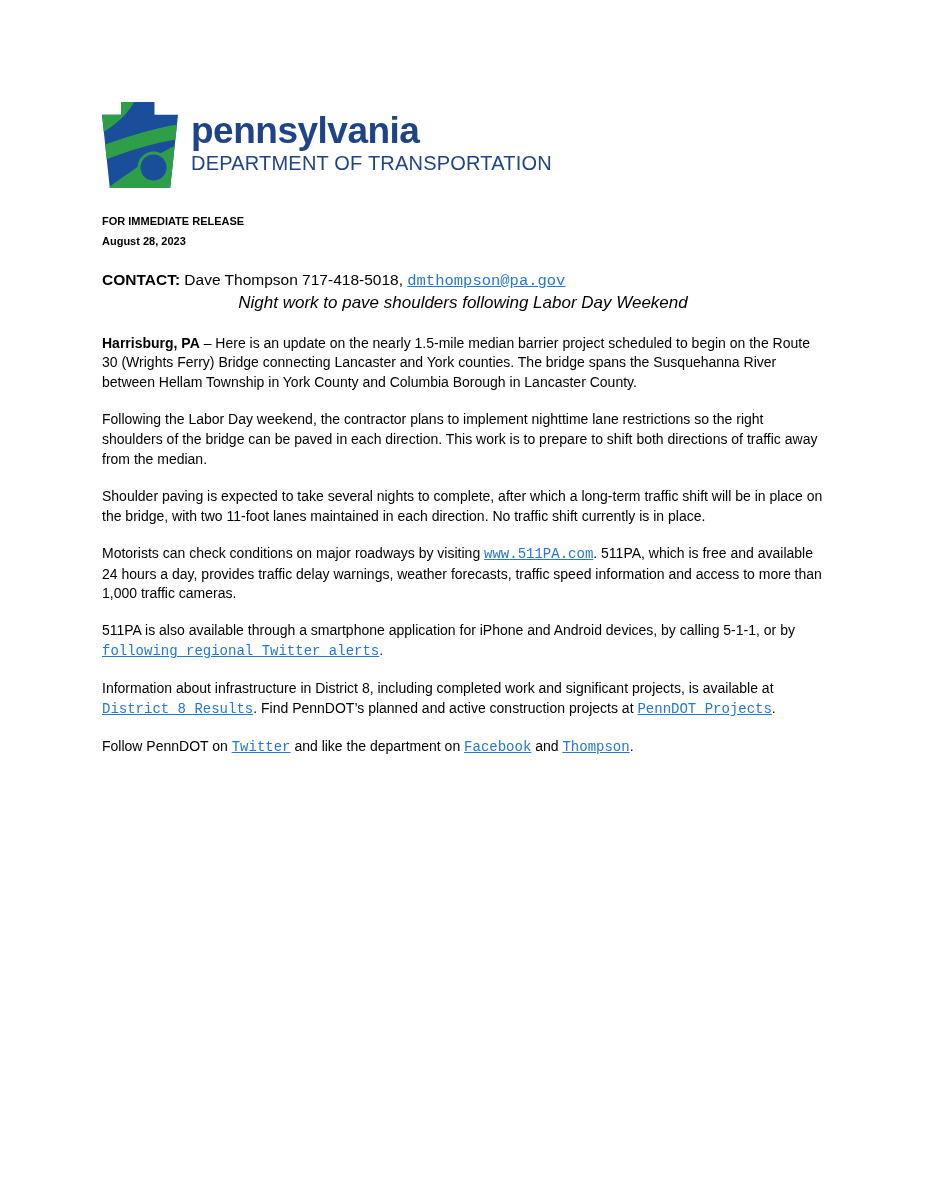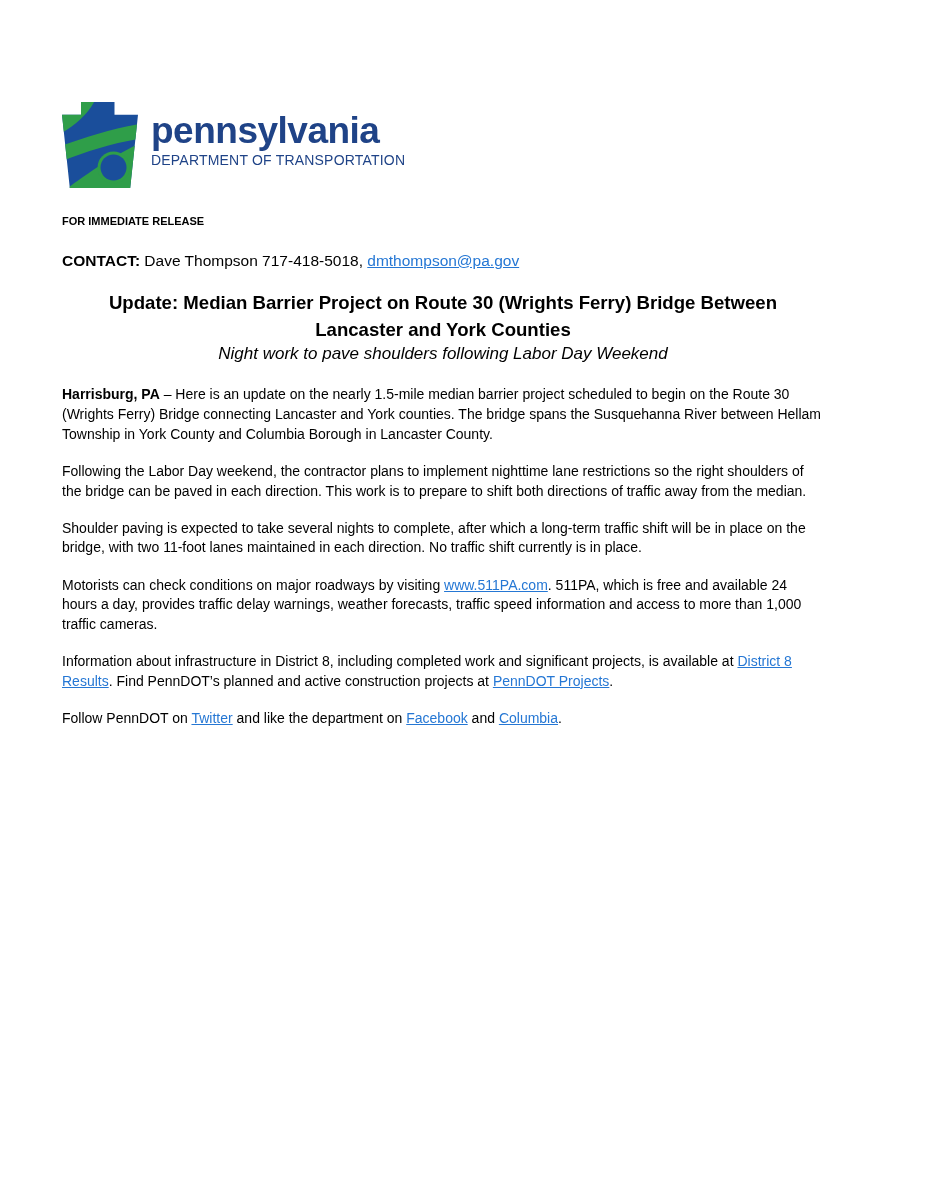--- a/index.html
+++ b/index.html
@@ -8,47 +8,47 @@
     --ks-green:#2f9e49;
     --logo-text:#1f4387;
     --body-text:#000000;
   }
   html,body{margin:0;padding:0;background:#ffffff;}
   .page{
     width:927px;height:1200px;background:#ffffff;position:relative;
     font-family:"Liberation Sans","DejaVu Sans",sans-serif;
     color:var(--body-text);overflow:hidden;
   }
-  .content{padding:0 103px 0 62px;}
+  .content{padding:0 103px 0 102px;}
   
   .logo-row{margin-top:100px;display:flex;align-items:flex-start;height:90px;}
   .keystone{width:76px;height:86px;flex:0 0 auto;margin-top:2px;}
   .ks-blue{fill:var(--ks-blue);}
   .ks-green{fill:var(--ks-green);}
   .logo-textblock{margin-left:13px;padding-top:13px;}
   .wordmark{
     font-size:37px;font-weight:bold;line-height:36px;color:var(--logo-text);
     letter-spacing:-0.5px;
   }
   .dept{
-    font-size:14px;font-weight:400;color:var(--logo-text);margin-top:3px;
+    font-size:20px;font-weight:400;color:var(--logo-text);margin-top:3px;
     letter-spacing:0.2px;
   }
   
   .release{margin-top:22px;font-weight:bold;font-size:11px;line-height:19.5px;}
   .contact{margin:19px 0 0 0;font-size:15.5px;line-height:19.7px;}
   .headline{
     margin:19px 10px 0 10px;text-align:center;font-size:18.6px;font-weight:bold;
     line-height:27px;
   }
   .subhead{text-align:center;font-style:italic;font-size:17px;line-height:22px;margin-top:0;}
   .paragraphs{margin-top:20px;}
   .body-p{margin:0 0 0 0;font-size:14px;line-height:19.7px;}
   .body-p + .body-p{margin-top:17.5px;}
-  a.link{color:var(--link);text-decoration:underline;cursor:pointer;}
+  a.link{color:var(--link);text-decoration:underline;cursor:pointer;font-family:Liberation Mono, monospace;}
 </style>
 </head>
 <body>
 
 <div class="page">
   <div class="content">
 
     <div class="logo-row">
       <svg class="keystone" viewBox="0 0 76 86" preserveAspectRatio="none" aria-hidden="true">
         <defs>
@@ -66,30 +66,31 @@
         </g>
       </svg>
       <div class="logo-textblock">
         <div class="wordmark">pennsylvania</div>
         <div class="dept">DEPARTMENT OF TRANSPORTATION</div>
       </div>
     </div>
 
     <div class="release">
       <div>FOR IMMEDIATE RELEASE</div>
+      <div>August 28, 2023</div>
     </div>
 
     <p class="contact"><strong>CONTACT:</strong><span> Dave Thompson 717-418-5018, </span><a class="link" href="#">dmthompson@pa.gov</a></p>
 
-    <h1 class="headline">Update: Median Barrier Project on Route 30 (Wrights Ferry) Bridge Between Lancaster and York Counties</h1>
     <div class="subhead">Night work to pave shoulders following Labor Day Weekend</div>
 
     <div class="paragraphs">
         <p class="body-p"><strong>Harrisburg, PA</strong><span> – Here is an update on the nearly 1.5-mile median barrier project scheduled to begin on the Route 30 (Wrights Ferry) Bridge connecting Lancaster and York counties. The bridge spans the Susquehanna River between Hellam Township in York County and Columbia Borough in Lancaster County.</span></p>
         <p class="body-p"><span>Following the Labor Day weekend, the contractor plans to implement nighttime lane restrictions so the right shoulders of the bridge can be paved in each direction. This work is to prepare to shift both directions of traffic away from the median.</span></p>
         <p class="body-p"><span>Shoulder paving is expected to take several nights to complete, after which a long-term traffic shift will be in place on the bridge, with two 11-foot lanes maintained in each direction. No traffic shift currently is in place.</span></p>
         <p class="body-p"><span>Motorists can check conditions on major roadways by visiting </span><a class="link" href="#">www.511PA.com</a><span>. 511PA, which is free and available 24 hours a day, provides traffic delay warnings, weather forecasts, traffic speed information and access to more than 1,000 traffic cameras.</span></p>
+        <p class="body-p"><span>511PA is also available through a smartphone application for iPhone and Android devices, by calling 5-1-1, or by </span><a class="link" href="#">following regional Twitter alerts</a><span>.</span></p>
         <p class="body-p"><span>Information about infrastructure in District 8, including completed work and significant projects, is available at </span><a class="link" href="#">District 8 Results</a><span>. Find PennDOT’s planned and active construction projects at </span><a class="link" href="#">PennDOT Projects</a><span>.</span></p>
-        <p class="body-p"><span>Follow PennDOT on </span><a class="link" href="#">Twitter</a><span> and like the department on </span><a class="link" href="#">Facebook</a><span> and </span><a class="link" href="#">Columbia</a><span>.</span></p>
+        <p class="body-p"><span>Follow PennDOT on </span><a class="link" href="#">Twitter</a><span> and like the department on </span><a class="link" href="#">Facebook</a><span> and </span><a class="link" href="#">Thompson</a><span>.</span></p>
       </div>
 
   </div>
 </div>
 
 </body></html>

